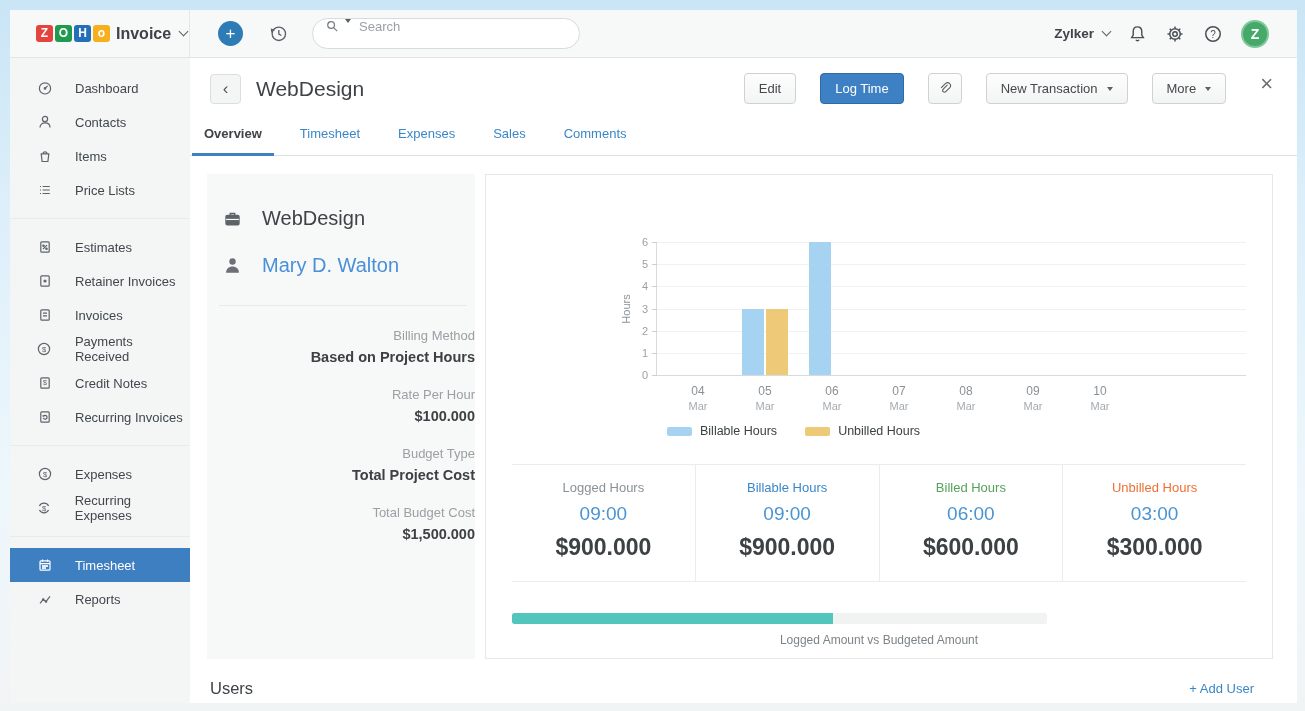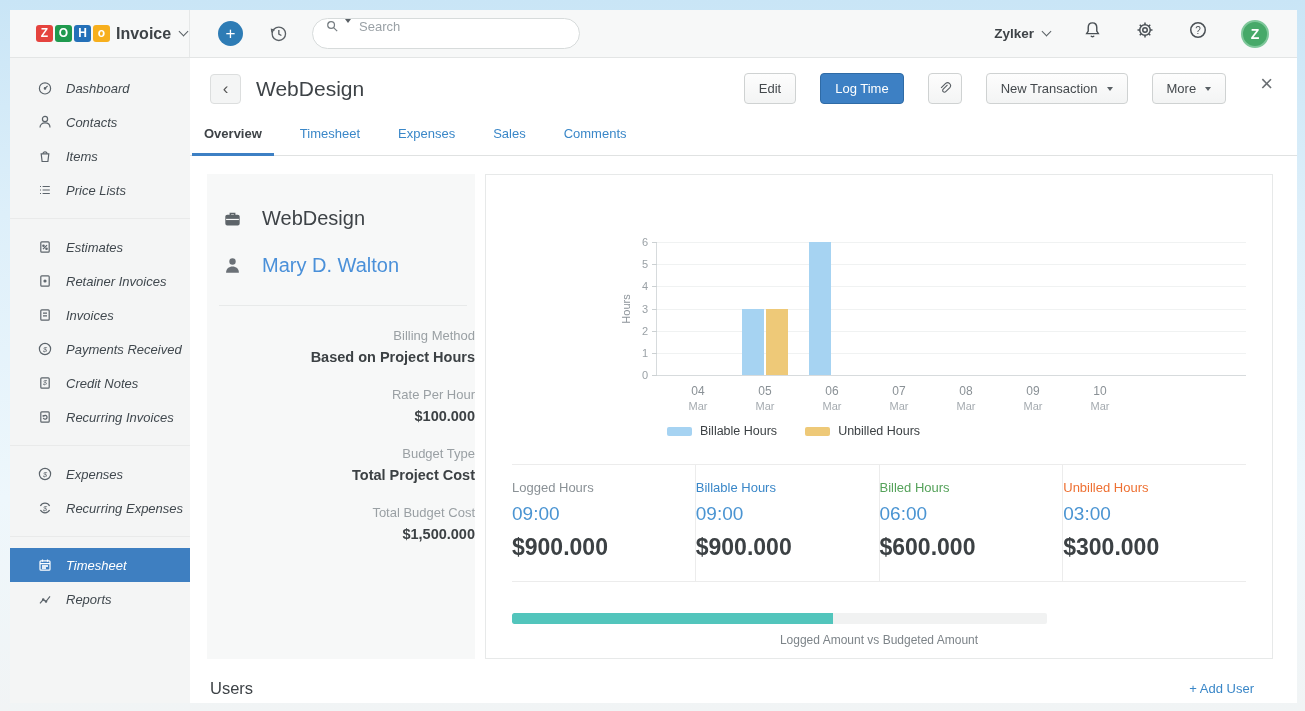--- a/index.html
+++ b/index.html
@@ -27,32 +27,32 @@
               color:#fff; font-size:17px; line-height:23px; text-align:center; cursor:pointer; }
   .hist { margin-left:26px; display:flex; color:#5a6065; cursor:pointer; }
   .search { margin-left:24px; width:268px; height:31px; border:1px solid #d7dbdb; border-radius:16px;
             background:#fff; display:flex; align-items:flex-start; padding:0 12px; }
   .search svg { color:#767d82; flex:0 0 auto; }
   .tri { display:inline-block; width:0; height:0; border-left:3.5px solid transparent;
          border-right:3.5px solid transparent; border-top:4.5px solid #5a6065; margin-left:5px; }
   .search input { border:none; outline:none; background:transparent; flex:1; margin-left:8px;
                   font-size:13px; color:#444; font-family:inherit; }
   .search input::placeholder { color:#9aa1a6; }
-  .top-right { margin-left:auto; display:flex; gap:33px; }
+  .top-right { margin-left:auto; display:flex; align-items:center; gap:18px; }
   .org { display:flex; align-items:center; font-size:13.5px; font-weight:bold; color:#3e4347; cursor:pointer; }
   .tb-ic { color:#4a5055; display:flex; cursor:pointer; }
   .avatar { width:28px; height:28px; border-radius:50%; background:#47a969; border:2px solid #7ec79a;
             color:#fff; font-weight:bold; font-size:14px; display:flex; align-items:center;
             justify-content:center; cursor:pointer; }
 
   
   .bodyrow { flex:1; display:flex; min-height:0; }
   .sidebar { width:180px; flex:0 0 180px; background:#f4f5f5; padding-top:13px; overflow:hidden; }
-  .side-item { height:34px; display:flex; align-items:center; padding-left:26px; gap:13px;
-               color:#40484e; cursor:pointer;font-style:italic; }
+  .side-item { height:34px; display:flex; align-items:center; padding-left:26px; gap:22px;
+               color:#40484e; cursor:pointer; }
   .side-item .sicon { width:17px; display:flex; justify-content:center; color:#5c646b; }
   .side-item.active { color:#fff; }
   .side-item.active .sicon { color:#fff; }
   .side-div { height:1px; background:#e9eaea; margin:11px 0; }
 
   .main { flex:1; display:flex; flex-direction:column; background:#fff; min-width:0; overflow:hidden; }
   .page-head { padding:15px 24px 0 20px; }
   .title-row { display:flex; align-items:center; height:31px; }
   .back-btn { width:31px; height:30px; border:1px solid #dcdede; border-radius:4px; background:#f4f5f5;
               color:#555; font-size:17px; line-height:26px; text-align:center; cursor:pointer; }
@@ -100,21 +100,21 @@
   .xday { font-size:12px; color:#8a9196; }
   .xmon { font-size:11px; color:#a5abb0; margin-top:2px; }
   .bargroup { position:absolute; bottom:0; width:46px; height:100%; display:flex;
               align-items:flex-end; gap:2px; }
   .bar { flex:1; }
   .legend { margin:48px 0 0 155px; display:flex; gap:28px; align-items:center; }
   .leg-item { display:flex; align-items:center; font-size:12.5px; color:#3c4144; cursor:pointer; }
   .swatch { width:25px; height:9px; border-radius:2px; margin-right:8px; }
 
   .stats { display:flex; margin-top:26px; border-top:1px solid #ececec; border-bottom:1px solid #ececec; }
-  .stat { flex:1; text-align:left; padding:15px 0 20px; border-left:1px solid #ececec; }
+  .stat { flex:1; text-align:center; padding:15px 0 20px; border-left:1px solid #ececec; }
   .stat:first-child { border-left:none; }
   .stat-label { font-size:13px; }
   .stat-time { font-size:19px; color:#4a94d2; margin-top:8px; }
   .stat-amount { font-size:23px; color:#3c4144; font-weight:bold; margin-top:9px; }
 
   .progress-wrap { margin-top:31px; }
   .track { width:535px; height:11px; background:#f1f2f2; border-radius:2px; overflow:hidden; }
   .fill { height:100%; border-radius:2px 0 0 2px; }
   .caption { text-align:center; font-size:12px; color:#7d8489; margin-top:9px; }
 

